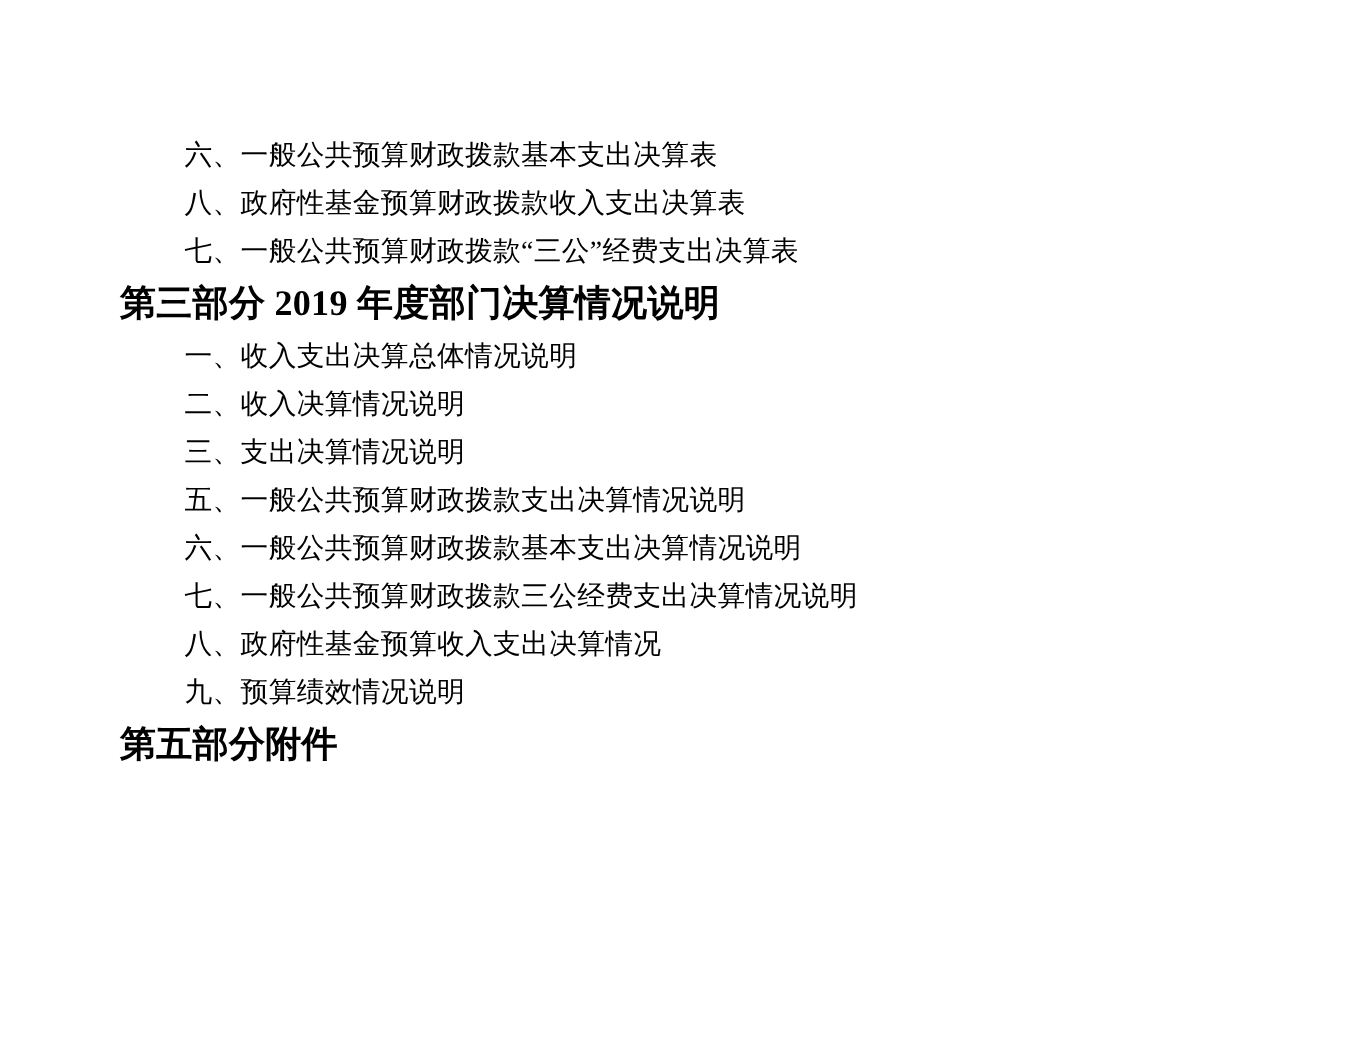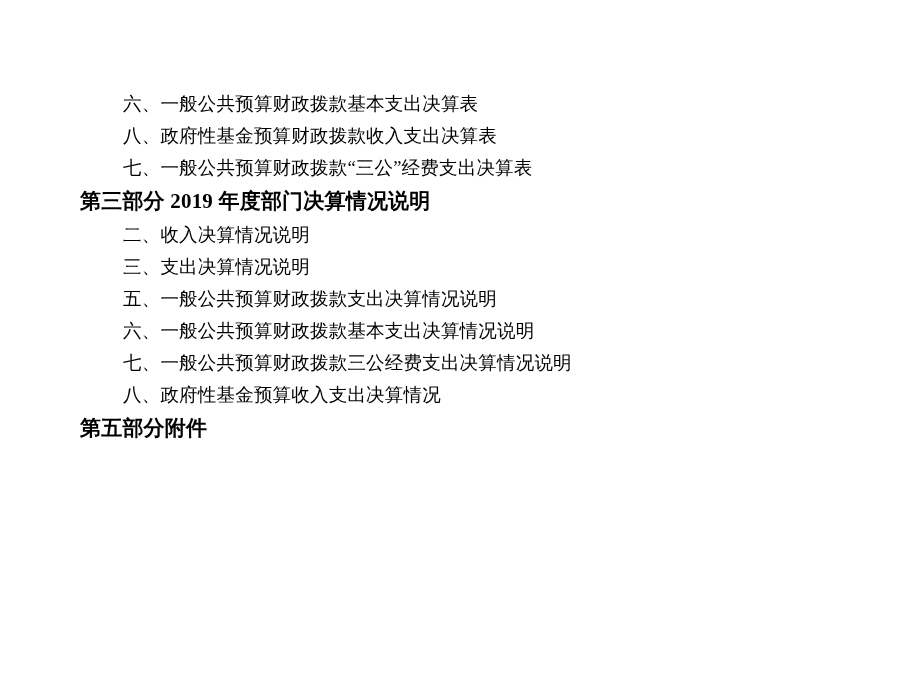--- a/index.html
+++ b/index.html
@@ -30,37 +30,39 @@
   }
   
   .item {
     font-size: 18.5px;
     padding-left: 43px;
     margin-bottom: 13.5px;
     letter-spacing: 0.2px;
   }
   
   .part {
-    font-size: 21px;
+    font-size: 24px;
     font-weight: bold;
     padding-left: 0;
     margin-bottom: 13.5px;
     letter-spacing: 0.2px;
   }
 </style>
 </head>
 <body>
 
 <div class="page">
   <div class="toc" id="toc">
       <div class="line item">六、一般公共预算财政拨款基本支出决算表</div>
       <div class="line item">八、政府性基金预算财政拨款收入支出决算表</div>
       <div class="line item">七、一般公共预算财政拨款“三公”经费支出决算表</div>
       <div class="line part">第三部分 2019 年度部门决算情况说明</div>
+      <div class="line item">一、收入支出决算总体情况说明</div>
       <div class="line item">二、收入决算情况说明</div>
       <div class="line item">三、支出决算情况说明</div>
       <div class="line item">五、一般公共预算财政拨款支出决算情况说明</div>
       <div class="line item">六、一般公共预算财政拨款基本支出决算情况说明</div>
       <div class="line item">七、一般公共预算财政拨款三公经费支出决算情况说明</div>
       <div class="line item">八、政府性基金预算收入支出决算情况</div>
+      <div class="line item">九、预算绩效情况说明</div>
       <div class="line part">第五部分附件</div>
     </div>
 </div>
 
 </body></html>

